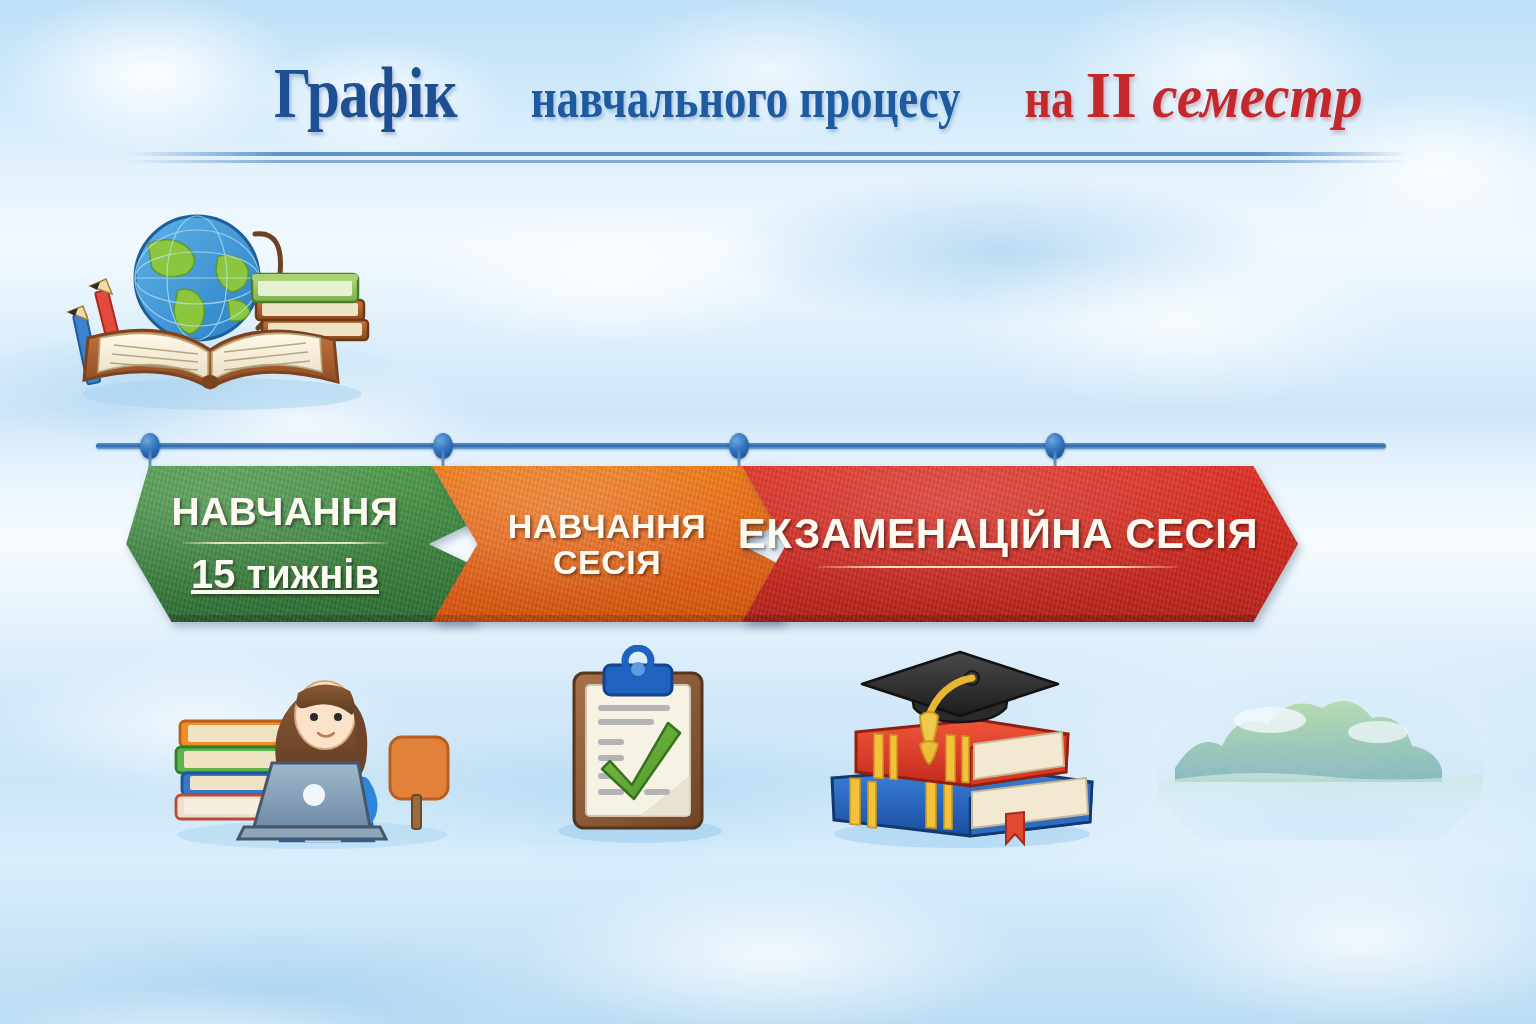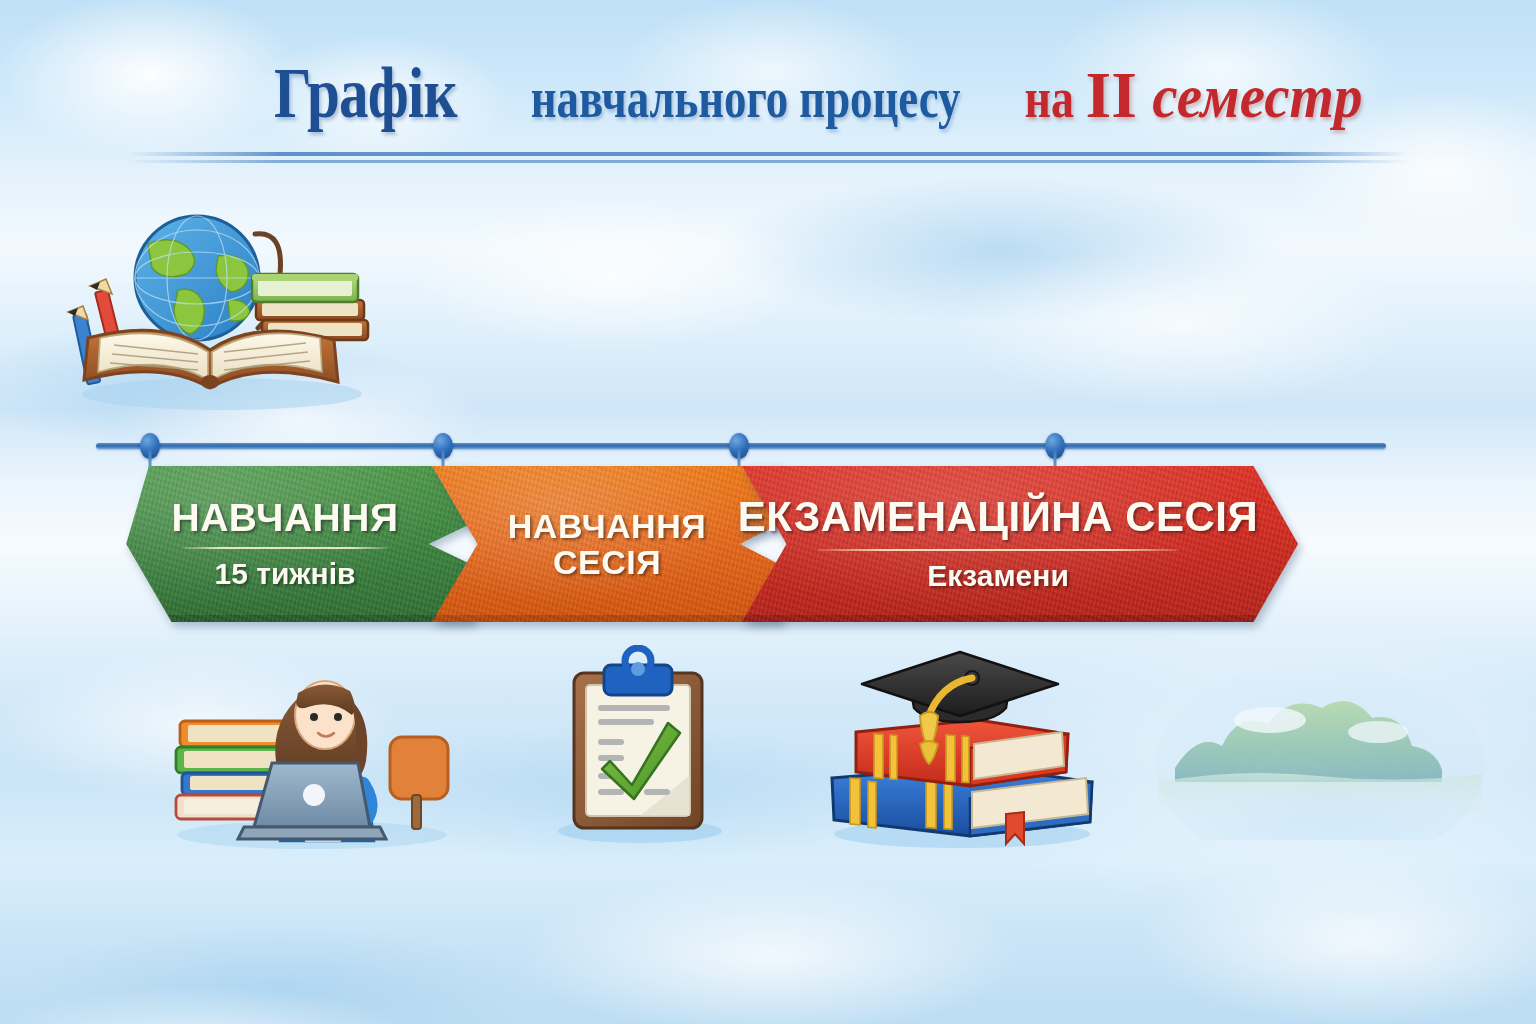--- a/index.html
+++ b/index.html
@@ -206,21 +206,21 @@
   
   #seg-study { left: 96px; width: 378px; }
   #seg-study .plate {
     background:
       radial-gradient(ellipse at 30% 22%, rgba(255,255,255,0.16), rgba(0,0,0,0) 62%),
       linear-gradient(to bottom, #4e9a4a 0%, #3e8640 45%, #2f6e33 100%);
     clip-path: polygon(14% 0%, 100% 0%, 100% 36%, 88% 50%, 100% 64%, 100% 100%, 20% 100%, 8% 50%);
     box-shadow: inset 0 -7px 0 rgba(0,0,0,0.18);
   }
   #seg-study .seg-title { font-size: 39px; }
-  #seg-study .seg-sub   { font-size: 30px; }
+  #seg-study .seg-sub   { font-size: 40px; text-decoration: underline; }
   #seg-study .seg-divider { width: 205px; }
 
   
   #seg-credit { left: 432px; width: 350px; }
   #seg-credit .plate {
     background:
       radial-gradient(ellipse at 35% 25%, rgba(255,255,255,0.18), rgba(0,0,0,0) 60%),
       linear-gradient(to bottom, #f07c18 0%, #e8691a 45%, #d4540f 100%);
     clip-path: polygon(0% 0%, 100% 0%, 100% 36%, 88% 50%, 100% 64%, 100% 100%, 0% 100%, 13% 50%);
     box-shadow: inset 0 -7px 0 rgba(0,0,0,0.16);
@@ -409,21 +409,20 @@
         <div class="seg-title">НАВЧАННЯ</div>
         <div class="seg-title">СЕСІЯ</div>
       </div>
     </div>
 
     <div class="seg" id="seg-exam">
       <div class="plate"></div>
       <div class="labels">
         <div class="seg-title">ЕКЗАМЕНАЦІЙНА СЕСІЯ</div>
         <div class="seg-divider"></div>
-        <div class="seg-sub">Екзамени</div>
       </div>
     </div>
   </div>
 
   <svg class="illus" style="left:162px; top:645px; width:300px; height:205px;" viewBox="0 0 300 205">
     <defs>
       <linearGradient id="lapg" x1="0" y1="0" x2="0" y2="1">
         <stop offset="0%" stop-color="#9fb8cd"></stop>
         <stop offset="100%" stop-color="#6f8ba4"></stop>
       </linearGradient>

